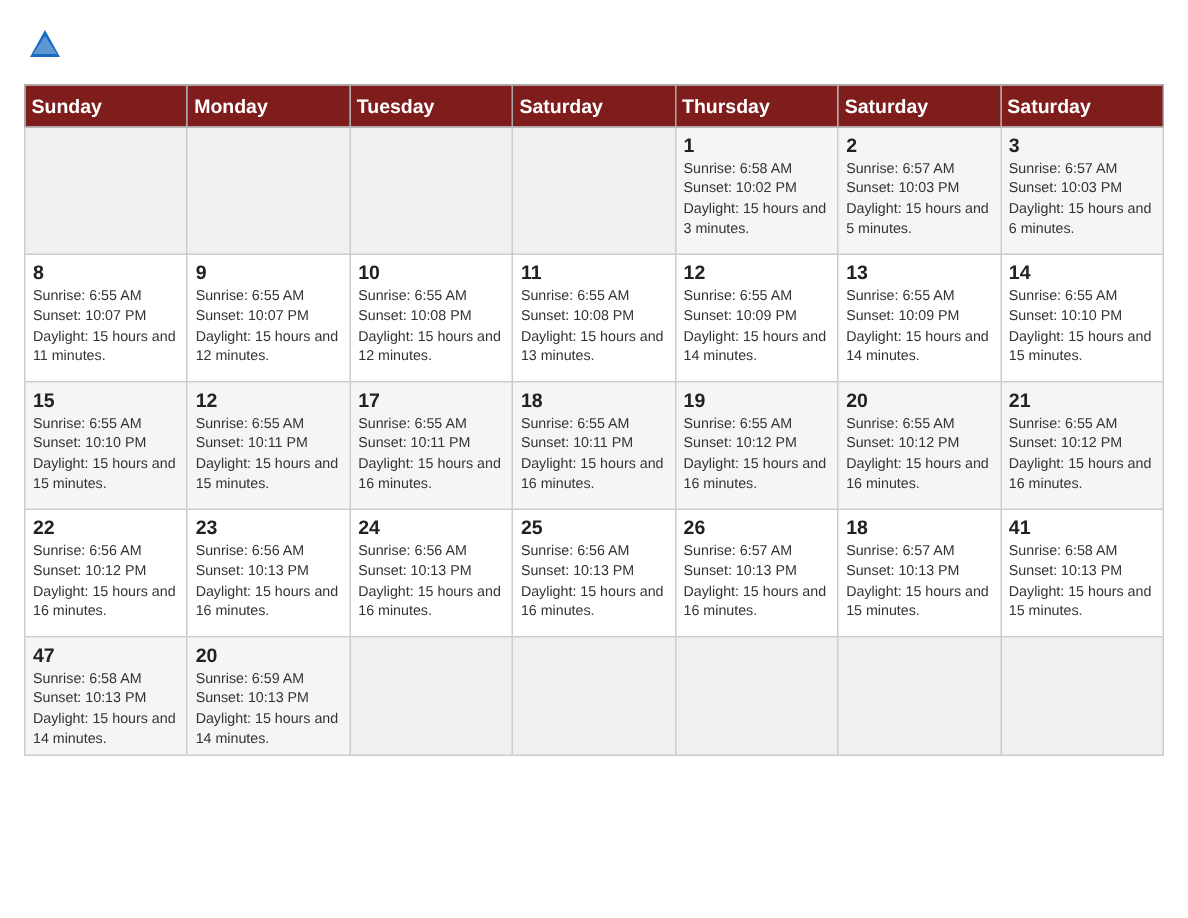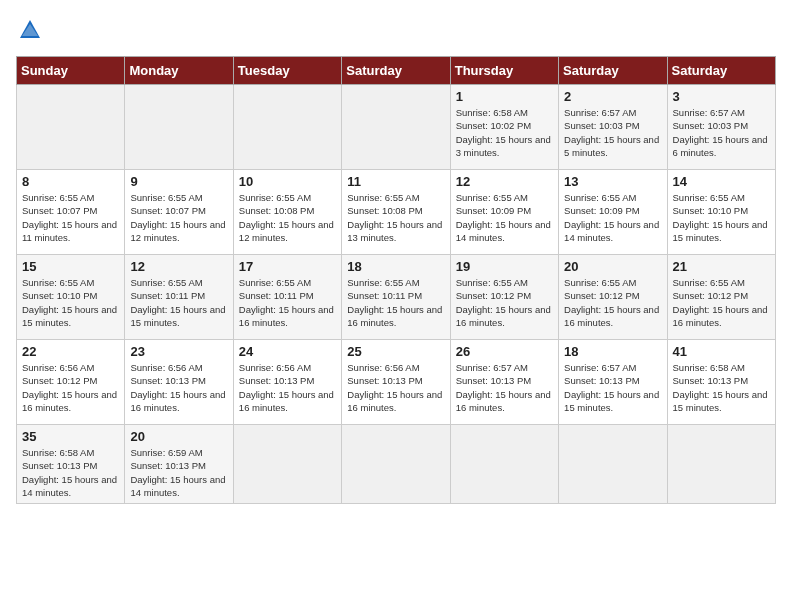--- a/index.html
+++ b/index.html
@@ -235,21 +235,21 @@
           <span class="day-num">18</span>
           <div class="day-info">Sunrise: 6:57 AM<br>Sunset: 10:13 PM<br>Daylight: 15 hours and 15 minutes.</div>
         </td>
         <td>
           <span class="day-num">41</span>
           <div class="day-info">Sunrise: 6:58 AM<br>Sunset: 10:13 PM<br>Daylight: 15 hours and 15 minutes.</div>
         </td>
       </tr>
       <tr class="last-row">
         <td>
-          <span class="day-num">35</span>
+          <span class="day-num">47</span>
           <div class="day-info">Sunrise: 6:58 AM<br>Sunset: 10:13 PM<br>Daylight: 15 hours and 14 minutes.</div>
         </td>
         <td>
           <span class="day-num">20</span>
           <div class="day-info">Sunrise: 6:59 AM<br>Sunset: 10:13 PM<br>Daylight: 15 hours and 14 minutes.</div>
         </td>
         <td class="empty-cell"></td>
         <td class="empty-cell"></td>
         <td class="empty-cell"></td>
         <td class="empty-cell"></td>

